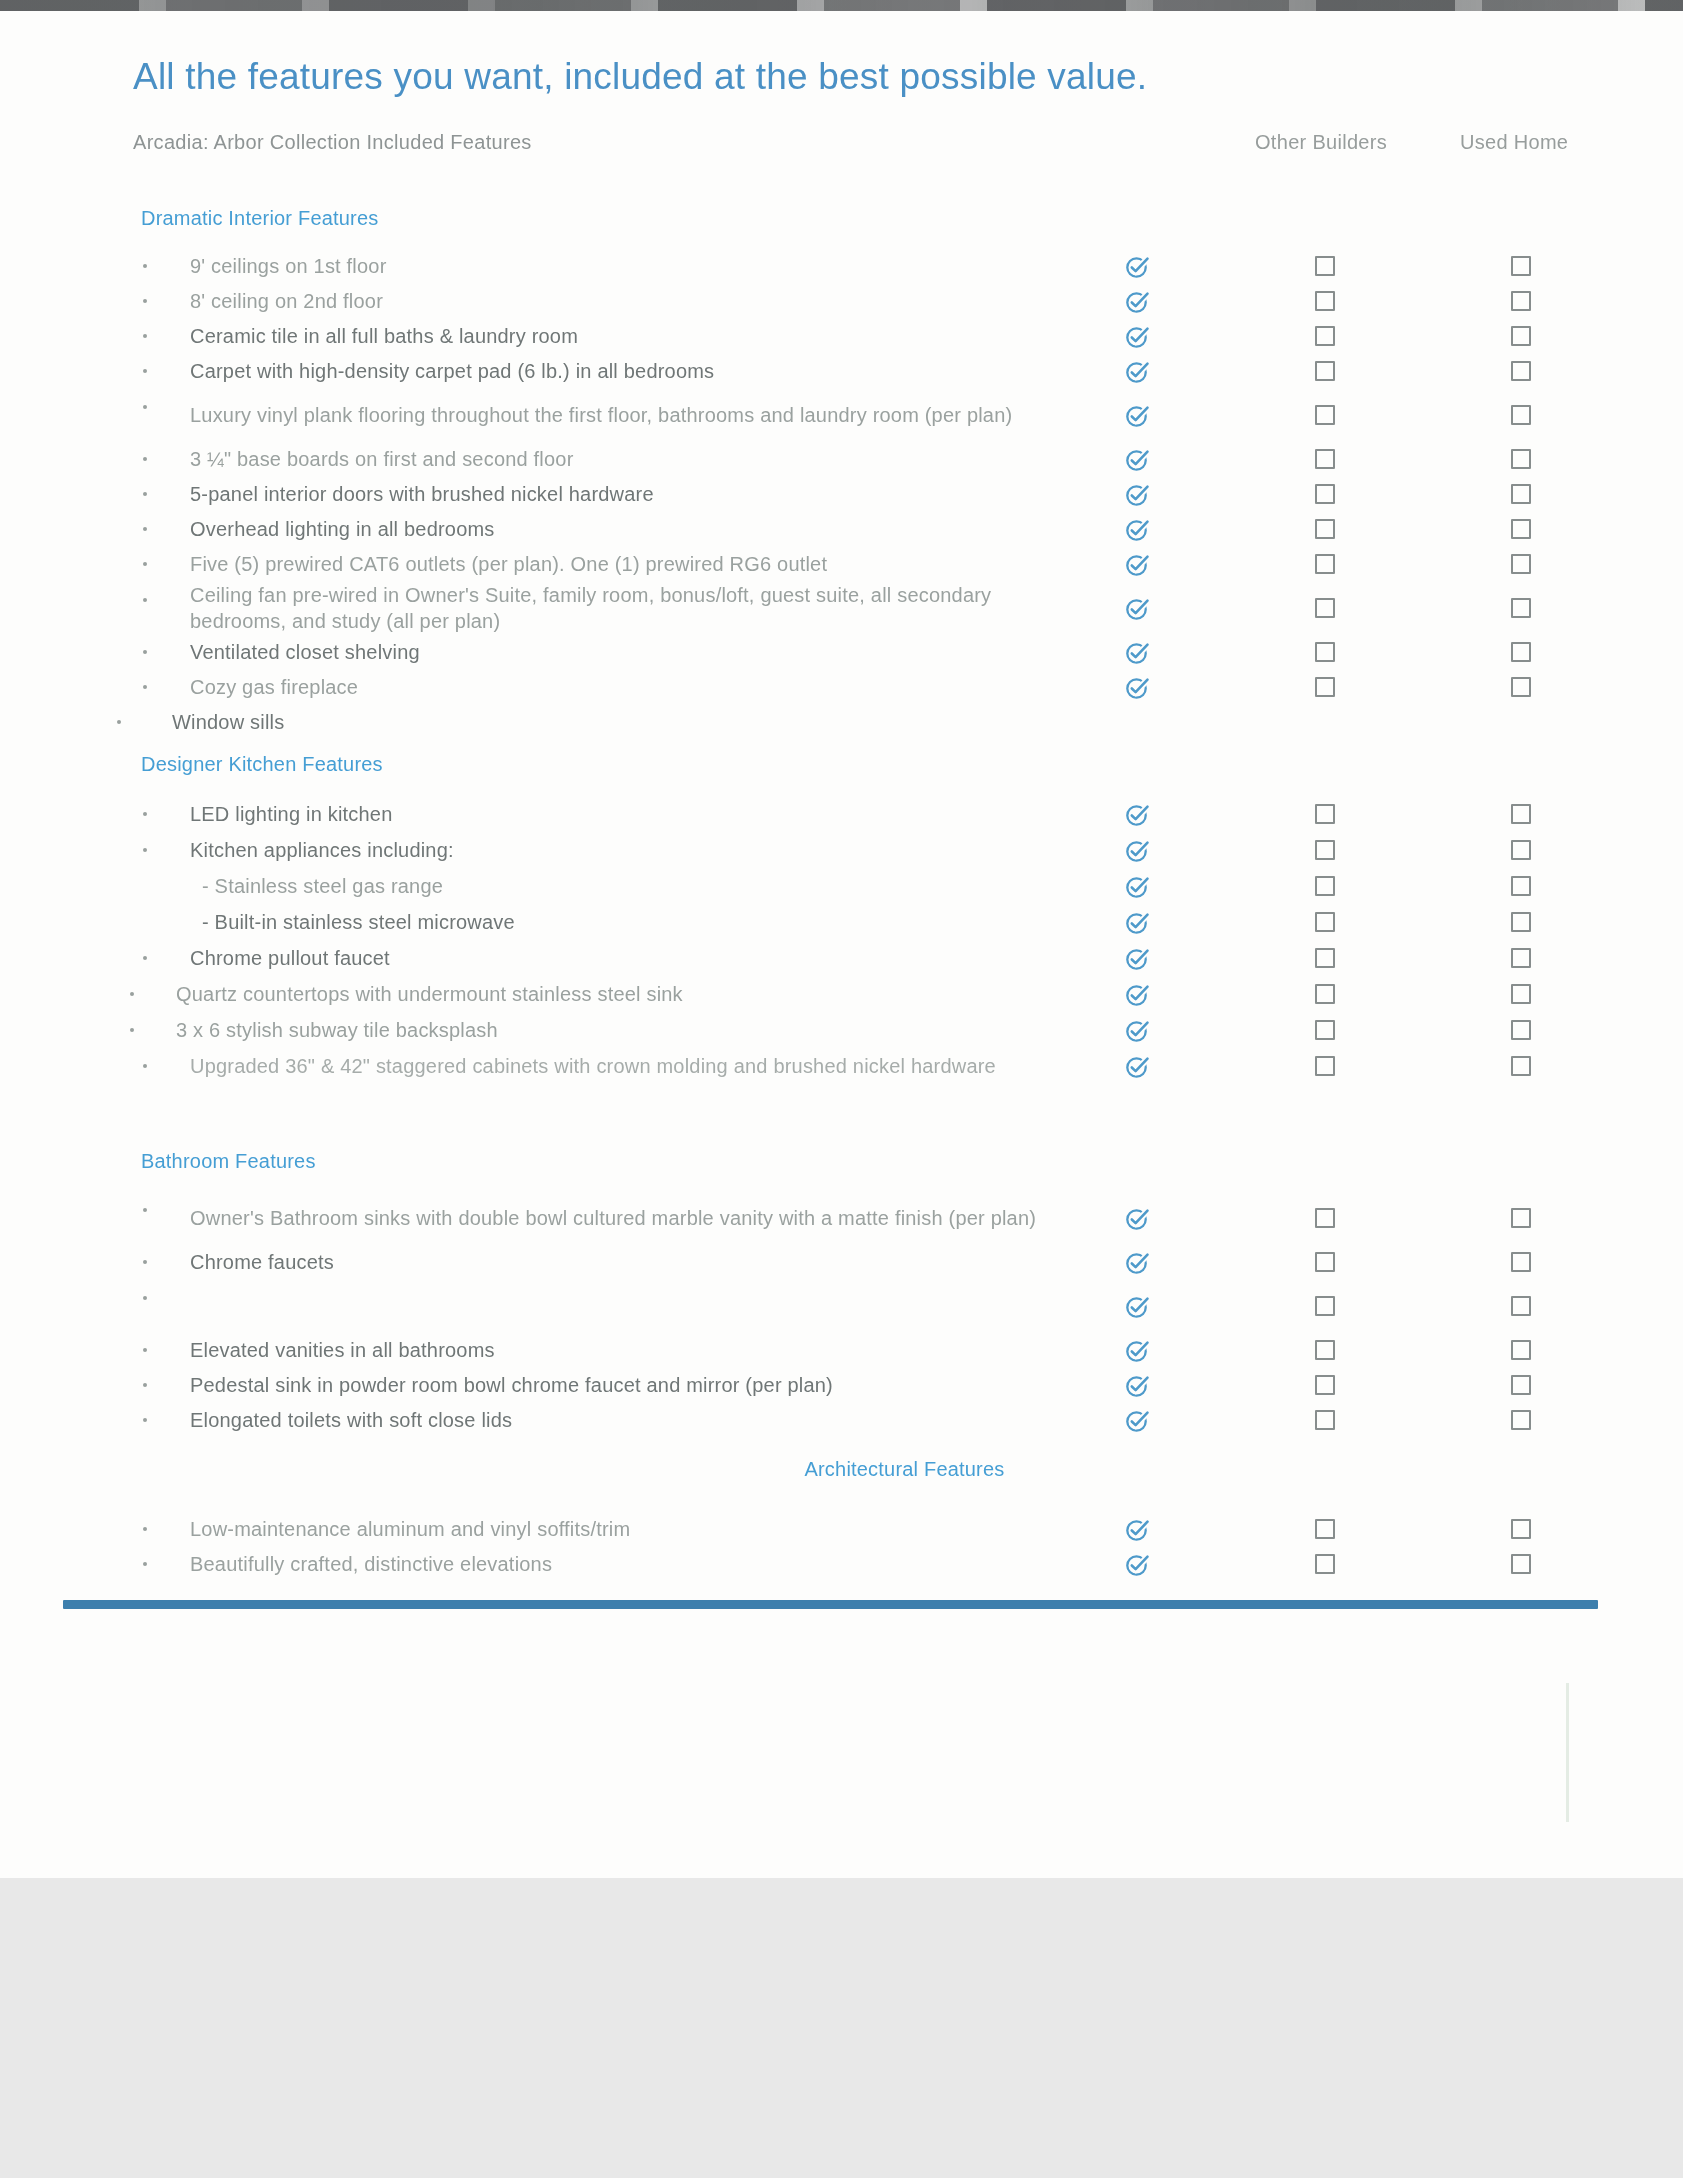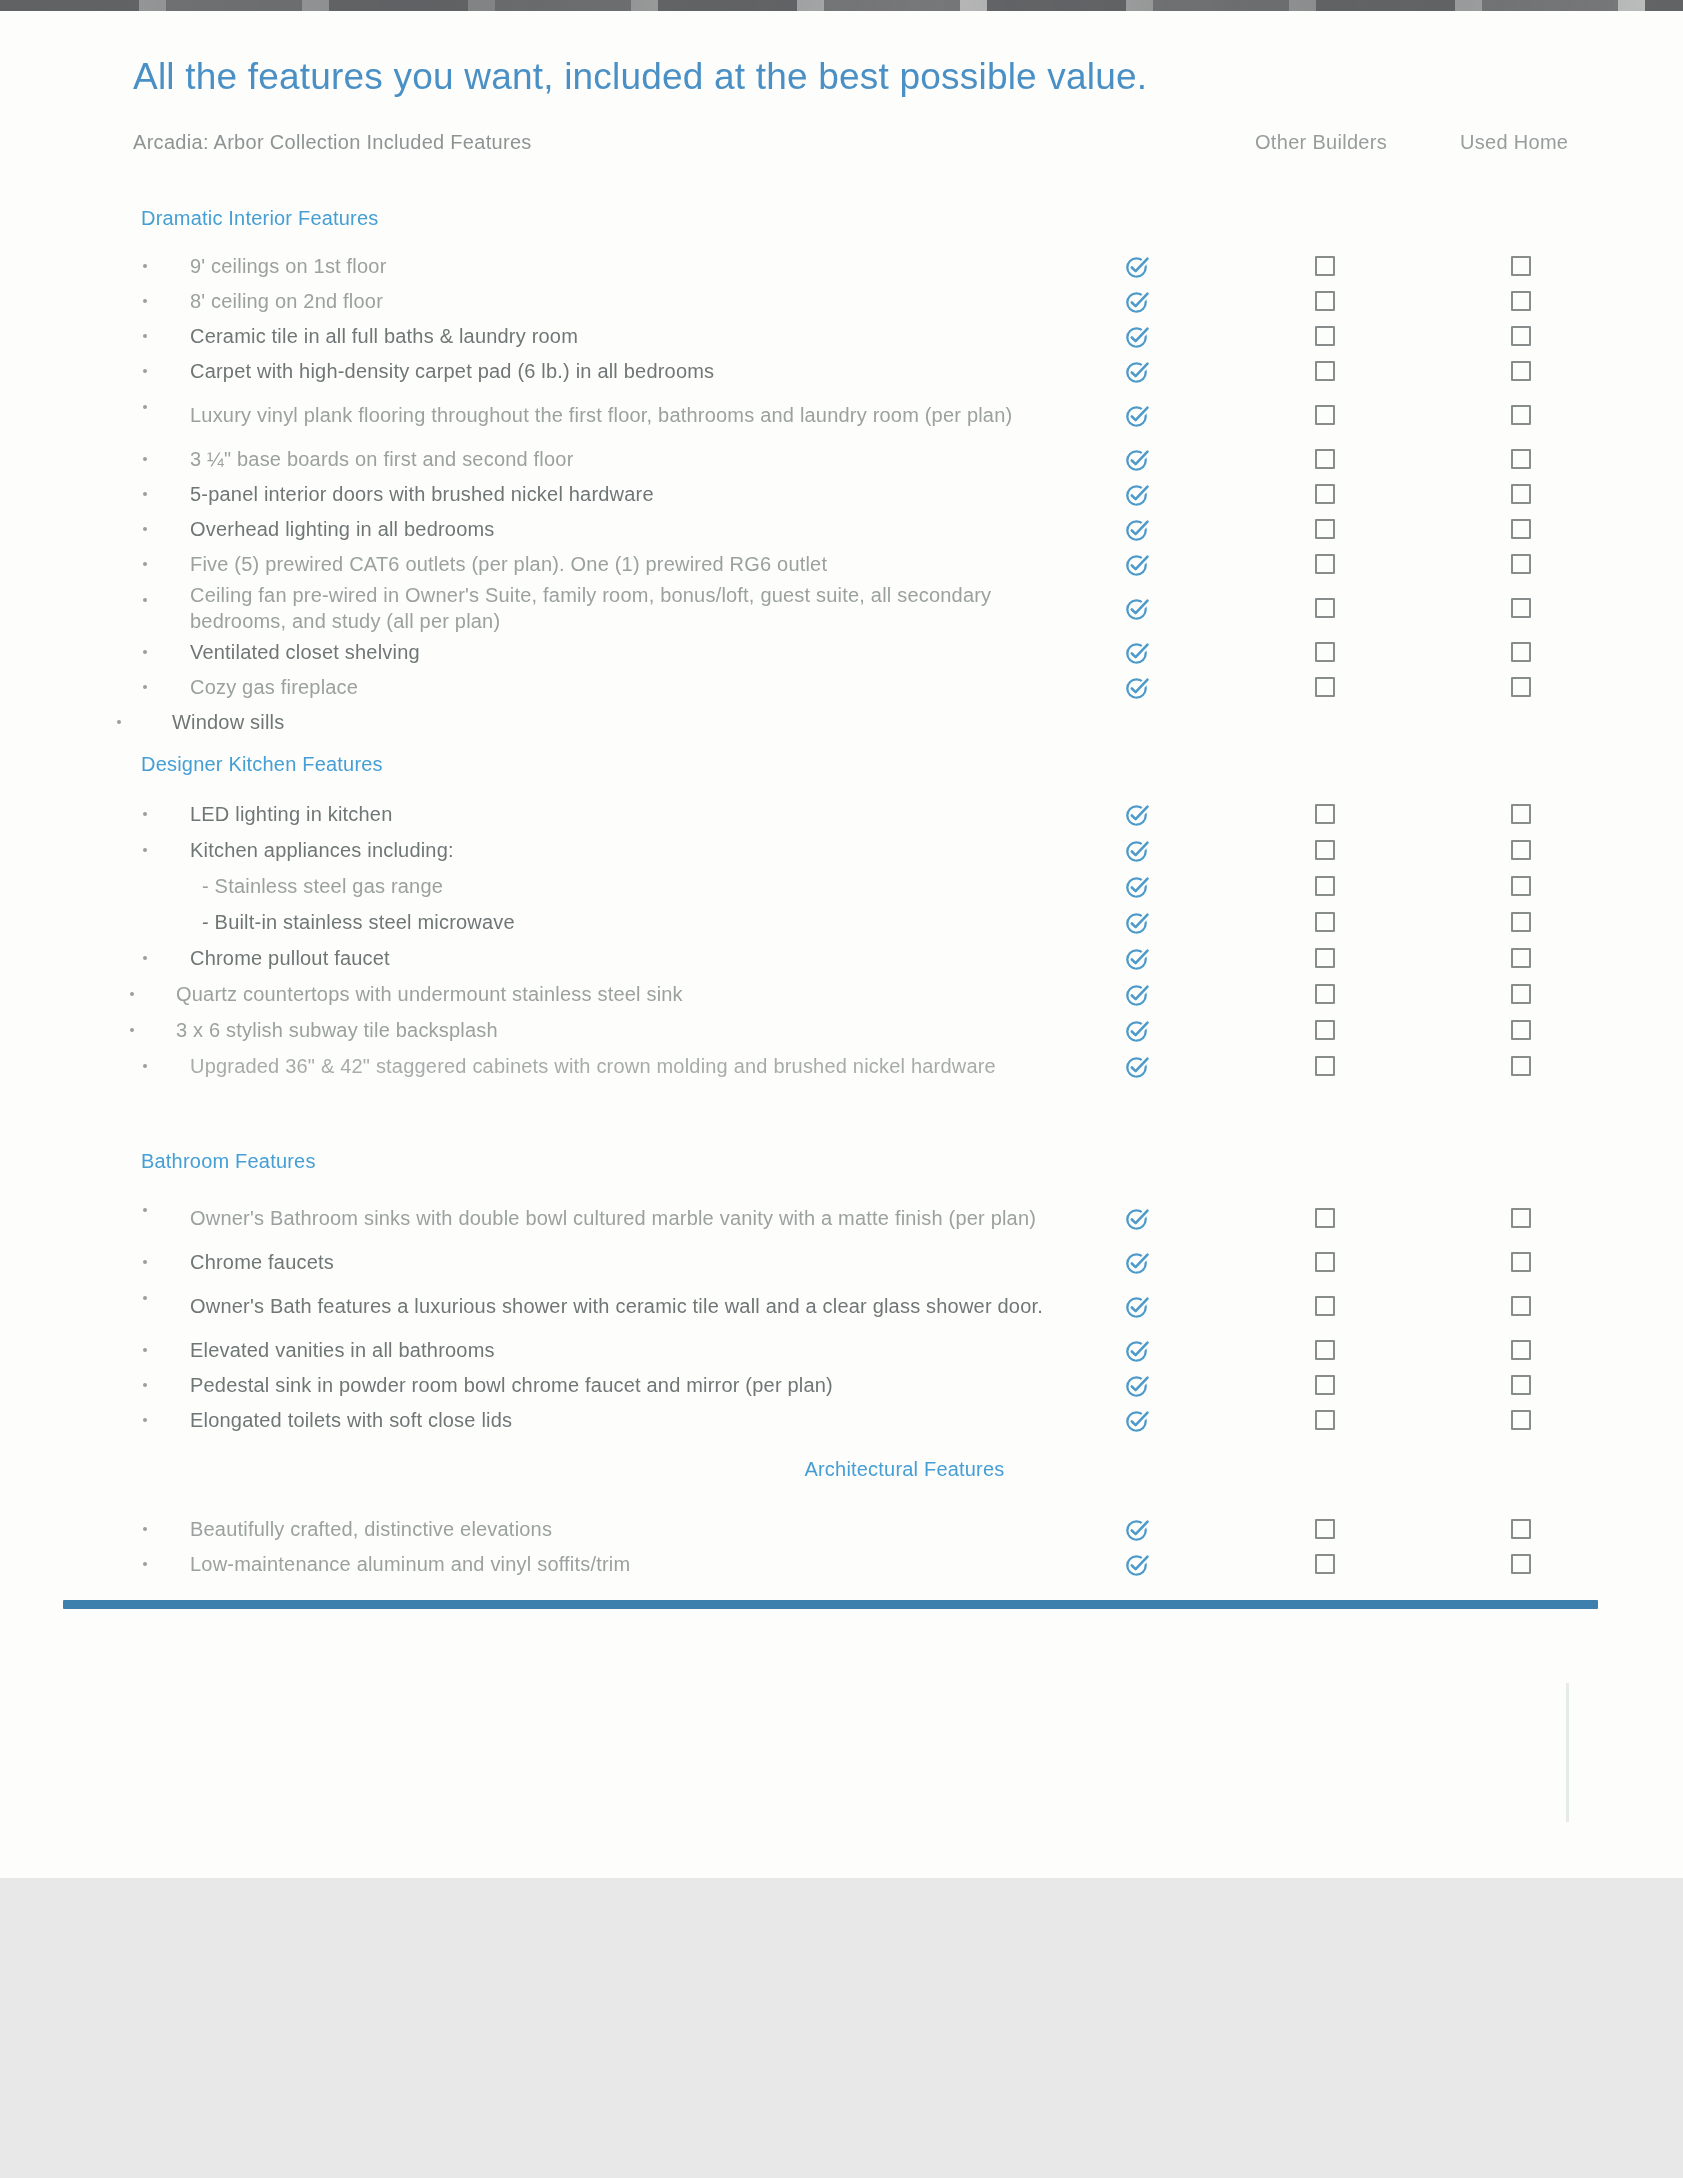--- a/index.html
+++ b/index.html
@@ -391,21 +391,20 @@
                 <circle cx="11.5" cy="15" r="9.2" fill="none" stroke="#4e9aca" stroke-width="2.3"></circle>
                 <path d="M6.8 15 L10.6 18.6 L22.5 6.2" fill="none" stroke="#fdfdfc" stroke-width="6.5"></path>
                 <path d="M6.8 15 L10.6 18.6 L22.5 6.2" fill="none" stroke="#4e9aca" stroke-width="2.6" stroke-linecap="round" stroke-linejoin="round"></path>
               </svg>
             </span>
             <span class="mk mk-box b1"></span>
             <span class="mk mk-box b2"></span>
           </div>
           <div class="row two">
             <span class="bullet"></span>
-            <div class="txt mid">Owner's Bath features a luxurious shower with ceramic tile wall and a clear glass shower door.</div>
             <span class="mk mk-check">
               <svg width="27" height="27" viewBox="0 0 27 27">
                 <circle cx="11.5" cy="15" r="9.2" fill="none" stroke="#4e9aca" stroke-width="2.3"></circle>
                 <path d="M6.8 15 L10.6 18.6 L22.5 6.2" fill="none" stroke="#fdfdfc" stroke-width="6.5"></path>
                 <path d="M6.8 15 L10.6 18.6 L22.5 6.2" fill="none" stroke="#4e9aca" stroke-width="2.6" stroke-linecap="round" stroke-linejoin="round"></path>
               </svg>
             </span>
             <span class="mk mk-box b1"></span>
             <span class="mk mk-box b2"></span>
           </div>
@@ -448,34 +447,34 @@
             <span class="mk mk-box b1"></span>
             <span class="mk mk-box b2"></span>
           </div>
         </div>
       </div>
       <div class="section sec3">
         <div class="heading outdent">Architectural Features</div>
         <div class="rows">
           <div class="row">
             <span class="bullet"></span>
+            <div class="txt light">Low-maintenance aluminum and vinyl soffits/trim</div>
+            <span class="mk mk-check">
+              <svg width="27" height="27" viewBox="0 0 27 27">
+                <circle cx="11.5" cy="15" r="9.2" fill="none" stroke="#4e9aca" stroke-width="2.3"></circle>
+                <path d="M6.8 15 L10.6 18.6 L22.5 6.2" fill="none" stroke="#fdfdfc" stroke-width="6.5"></path>
+                <path d="M6.8 15 L10.6 18.6 L22.5 6.2" fill="none" stroke="#4e9aca" stroke-width="2.6" stroke-linecap="round" stroke-linejoin="round"></path>
+              </svg>
+            </span>
+            <span class="mk mk-box b1"></span>
+            <span class="mk mk-box b2"></span>
+          </div>
+          <div class="row">
+            <span class="bullet"></span>
             <div class="txt light">Beautifully crafted, distinctive elevations</div>
-            <span class="mk mk-check">
-              <svg width="27" height="27" viewBox="0 0 27 27">
-                <circle cx="11.5" cy="15" r="9.2" fill="none" stroke="#4e9aca" stroke-width="2.3"></circle>
-                <path d="M6.8 15 L10.6 18.6 L22.5 6.2" fill="none" stroke="#fdfdfc" stroke-width="6.5"></path>
-                <path d="M6.8 15 L10.6 18.6 L22.5 6.2" fill="none" stroke="#4e9aca" stroke-width="2.6" stroke-linecap="round" stroke-linejoin="round"></path>
-              </svg>
-            </span>
-            <span class="mk mk-box b1"></span>
-            <span class="mk mk-box b2"></span>
-          </div>
-          <div class="row">
-            <span class="bullet"></span>
-            <div class="txt light">Low-maintenance aluminum and vinyl soffits/trim</div>
             <span class="mk mk-check">
               <svg width="27" height="27" viewBox="0 0 27 27">
                 <circle cx="11.5" cy="15" r="9.2" fill="none" stroke="#4e9aca" stroke-width="2.3"></circle>
                 <path d="M6.8 15 L10.6 18.6 L22.5 6.2" fill="none" stroke="#fdfdfc" stroke-width="6.5"></path>
                 <path d="M6.8 15 L10.6 18.6 L22.5 6.2" fill="none" stroke="#4e9aca" stroke-width="2.6" stroke-linecap="round" stroke-linejoin="round"></path>
               </svg>
             </span>
             <span class="mk mk-box b1"></span>
             <span class="mk mk-box b2"></span>
           </div>

